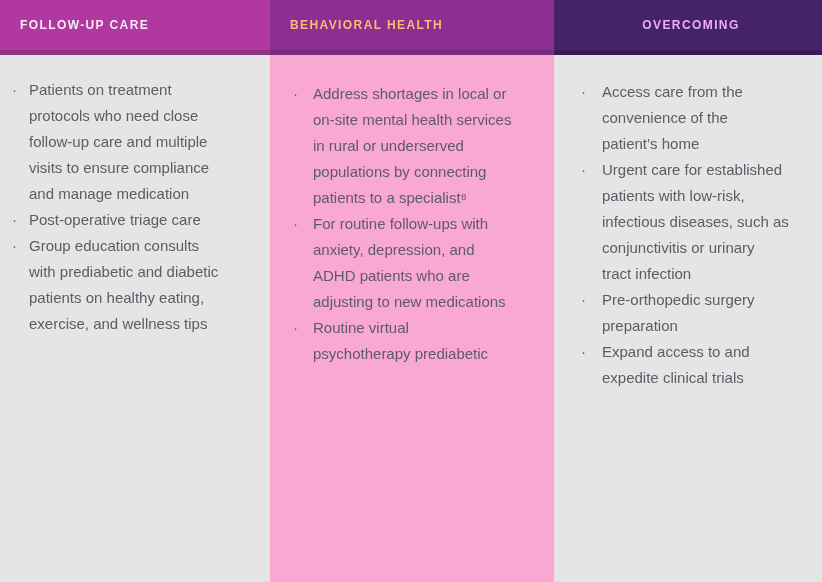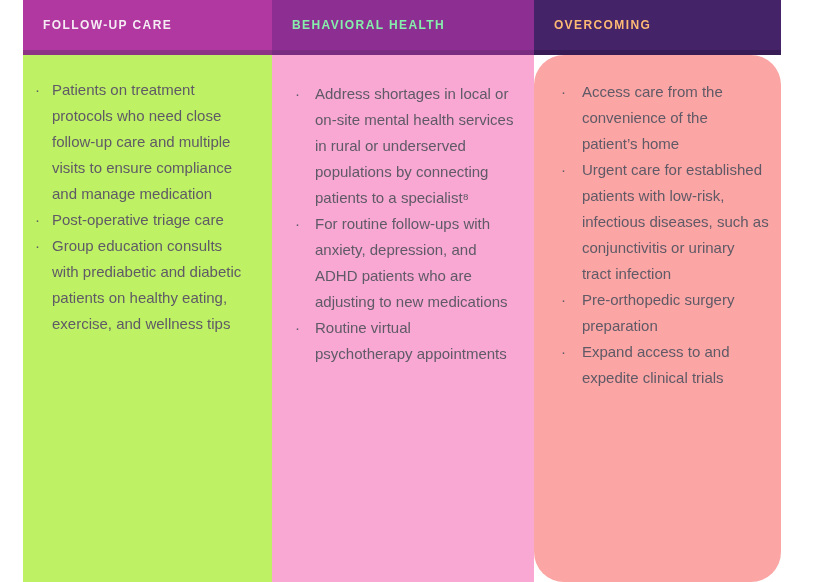--- a/index.html
+++ b/index.html
@@ -2,25 +2,24 @@
 <html><head>
 <meta charset="utf-8">
 <style>
   html, body {
     margin: 0;
     padding: 0;
     background: #ffffff;
     font-family: "Liberation Sans", "DejaVu Sans", sans-serif;
   }
   .table {
-    width: 758px;
+    width: 822px;
     height: 582px;
     display: flex;
     overflow: hidden;
-    padding-left: 23px;
   }
   .col {
     display: flex;
     flex-direction: column;
     box-sizing: border-box;
   }
   .col[data-col="0"] { width: 270px; }
   .col[data-col="1"] { width: 284px; }
   .col[data-col="2"] { width: 268px; }
   .col-header {
@@ -69,62 +68,62 @@
 </style>
 </head>
 <body>
 
 <div class="table">
 
   <div class="col" data-col="0">
     <div class="col-header" style="background: rgb(177, 56, 161); border-bottom-color: rgb(142, 52, 135); color: rgb(245, 236, 244);">
         <div>FOLLOW-UP CARE</div>
       </div>
-    <div class="col-body" style="background: #bef264;">
+    <div class="col-body" style="background: #e5e5e5;">
       <ul style="color: rgb(95, 90, 102);">
           <li><span>Patients on treatment
 protocols who need close
 follow-up care and multiple
 visits to ensure compliance
 and manage medication</span></li>
           <li><span>Post-operative triage care</span></li>
           <li><span>Group education consults
 with prediabetic and diabetic
 patients on healthy eating,
 exercise, and wellness tips</span></li>
         </ul>
     </div>
   </div>
 
   <div class="col" data-col="1">
-    <div class="col-header" style="background: rgb(141, 47, 146); border-bottom-color: rgb(122, 45, 128); color: #86efac;">
+    <div class="col-header" style="background: rgb(141, 47, 146); border-bottom-color: rgb(122, 45, 128); color: #fdba74;">
         <div>BEHAVIORAL HEALTH</div>
       </div>
     <div class="col-body" style="background: #f9a8d4;">
       <ul style="color: rgb(95, 90, 102);">
           <li><span>Address shortages in local or
 on-site mental health services
 in rural or underserved
 populations by connecting
 patients to a specialist⁸</span></li>
           <li><span>For routine follow-ups with
 anxiety, depression, and
 ADHD patients who are
 adjusting to new medications</span></li>
           <li><span>Routine virtual
-psychotherapy appointments</span></li>
+psychotherapy prediabetic</span></li>
         </ul>
     </div>
   </div>
 
   <div class="col" data-col="2">
-    <div class="col-header" style="background: rgb(69, 35, 104); border-bottom-color: rgb(56, 28, 85); color: #fdba74;">
+    <div class="col-header" style="background: rgb(69, 35, 104); border-bottom-color: rgb(56, 28, 85); color: #f0abfc; text-align: center;">
         <div>OVERCOMING</div>
       </div>
-    <div class="col-body" style="background: #fca5a5; border-radius: 30px;">
+    <div class="col-body" style="background: #e5e5e5;">
       <ul style="color: rgb(95, 90, 102);">
           <li><span>Access care from the
 convenience of the
 patient’s home</span></li>
           <li><span>Urgent care for established
 patients with low-risk,
 infectious diseases, such as
 conjunctivitis or urinary
 tract infection</span></li>
           <li><span>Pre-orthopedic surgery

